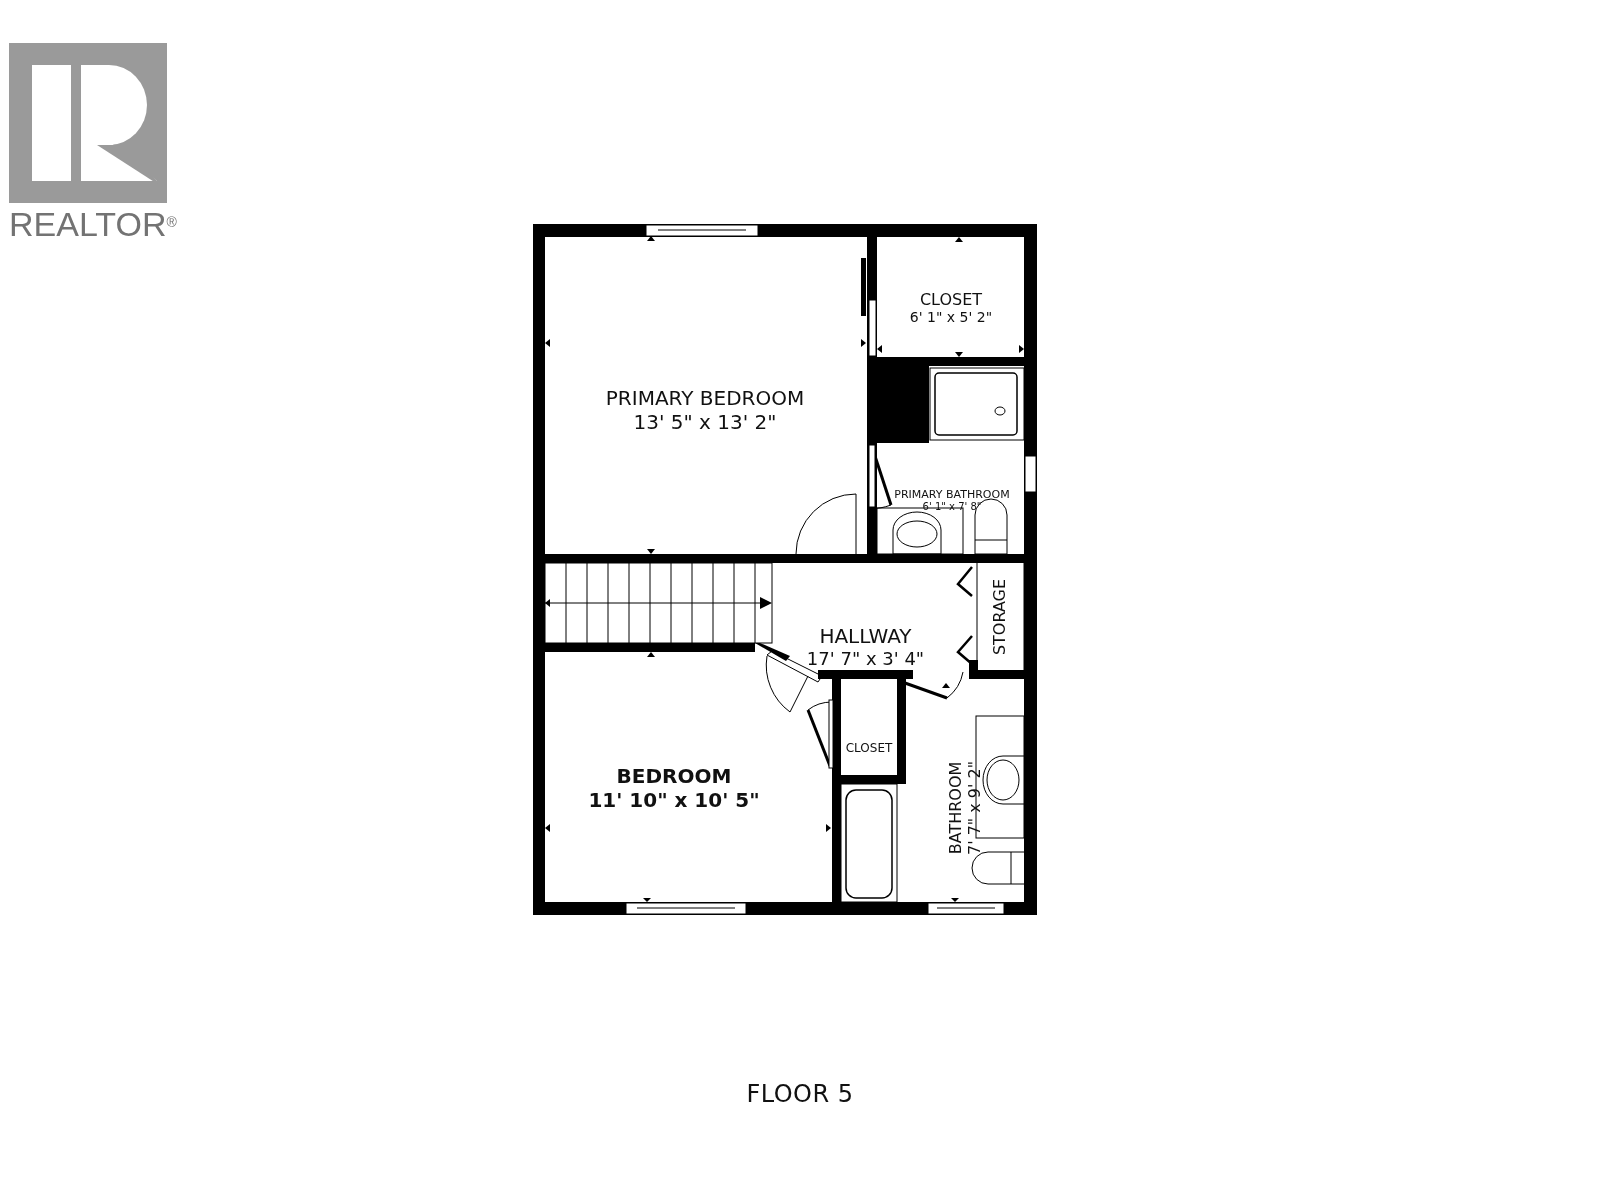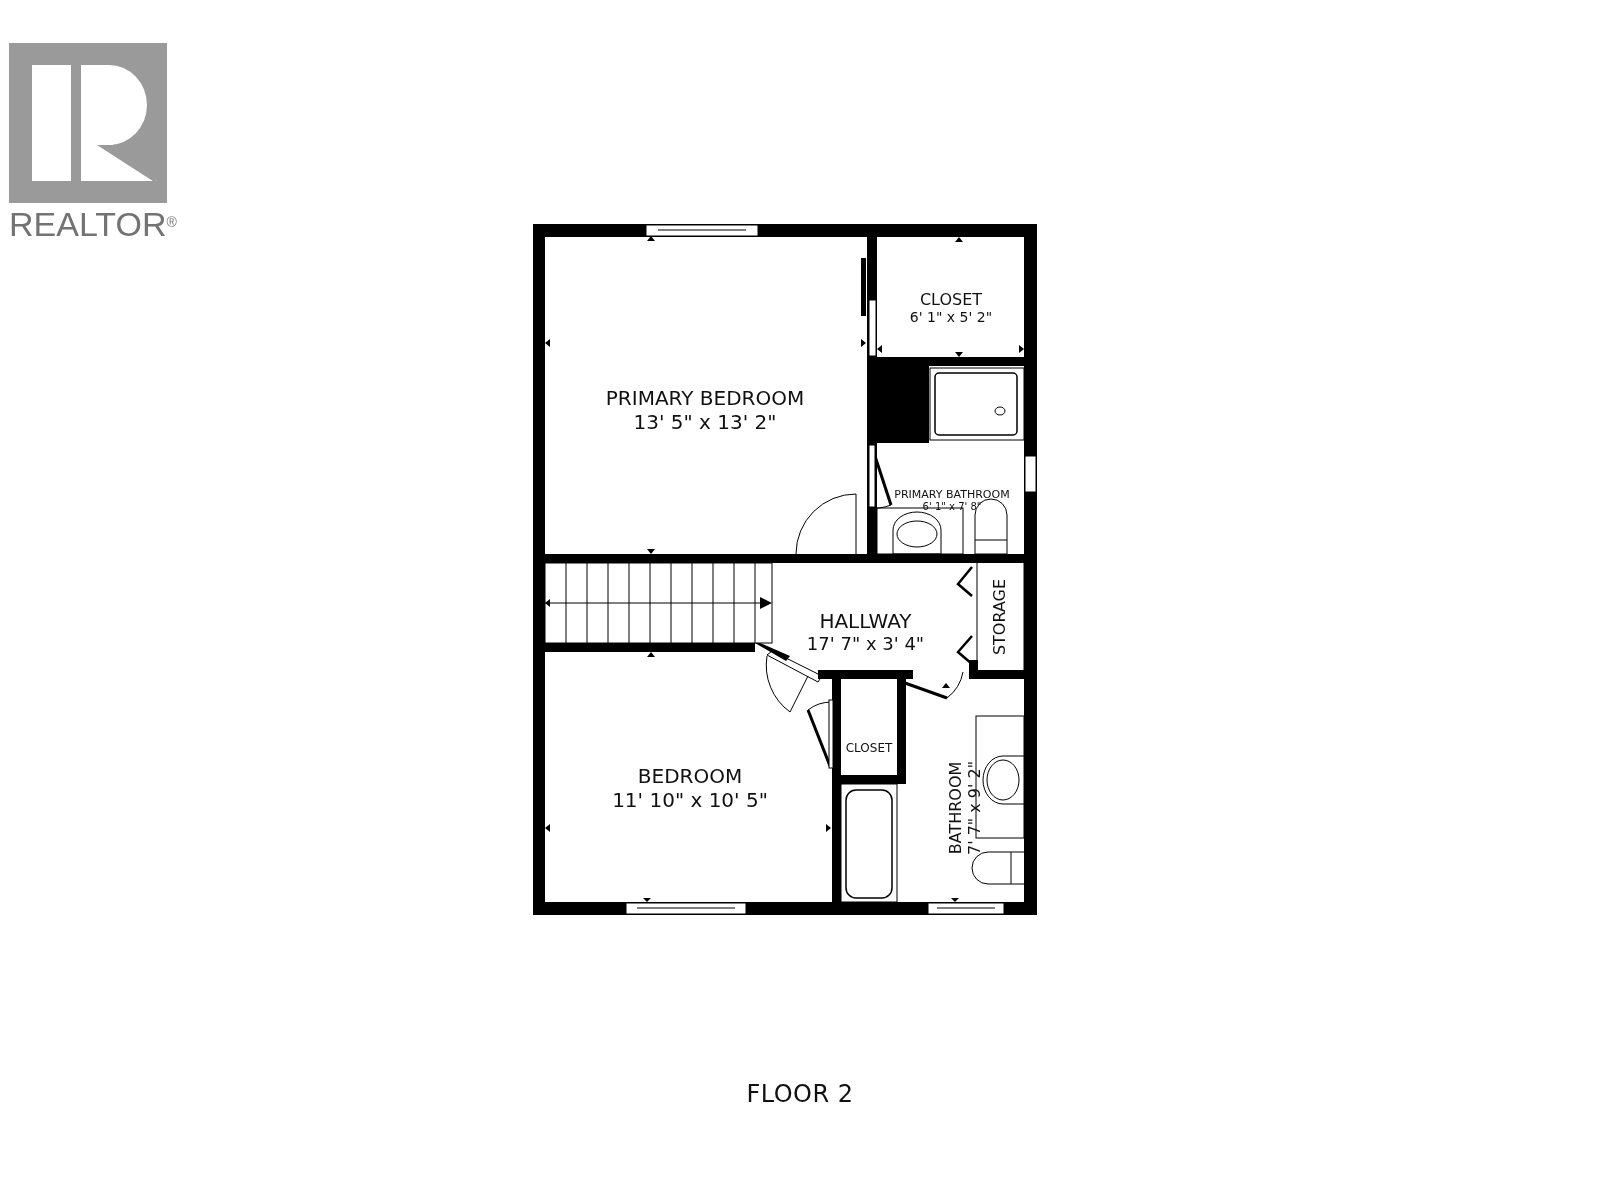--- a/index.html
+++ b/index.html
@@ -174,36 +174,36 @@
 <div class="label lbl-md" style="left:880px; top:290px; width:142px;">
   <div>CLOSET</div>
   <div style="font-size:14px;">6' 1" x 5' 2"</div>
 </div>
 
 <div class="label lbl-xs" style="left:879px; top:464px; width:146px;margin-top:24px;">
   <div>PRIMARY BATHROOM</div>
   <div style="font-size:10px;">6' 1" x 7' 8"</div>
 </div>
 
-<div class="label lbl-lg" style="left:778px; top:609px; width:175px;">
+<div class="label lbl-lg" style="left:778px; top:624px; width:175px;">
   <div>HALLWAY</div>
   <div style="font-size:18px;">17' 7" x 3' 4"</div>
 </div>
 
 <div class="label lbl-md vert" style="left:950px; top:607px; width:100px; height:20px; transform:rotate(-90deg);">
   <div>STORAGE</div>
 </div>
 
 <div class="label lbl-sm" style="left:841px; top:741px; width:56px;">
   <div>CLOSET</div>
 </div>
 
-<div class="label lbl-lg" style="left:580px; top:764px; width:220px;">
+<div class="label lbl-lg" style="left:564px; top:764px; width:220px;font-weight:bold;">
   <div>BEDROOM</div>
   <div>11' 10" x 10' 5"</div>
 </div>
 
 <div class="label lbl-md vert" style="left:911px; top:788px; width:110px; height:40px; transform:rotate(-90deg);">
   <div>BATHROOM</div>
   <div>7' 7" x 9' 2"</div>
 </div>
 
-<div class="floor-title">FLOOR 2</div>
+<div class="floor-title">FLOOR 5</div>
 
 </body></html>

